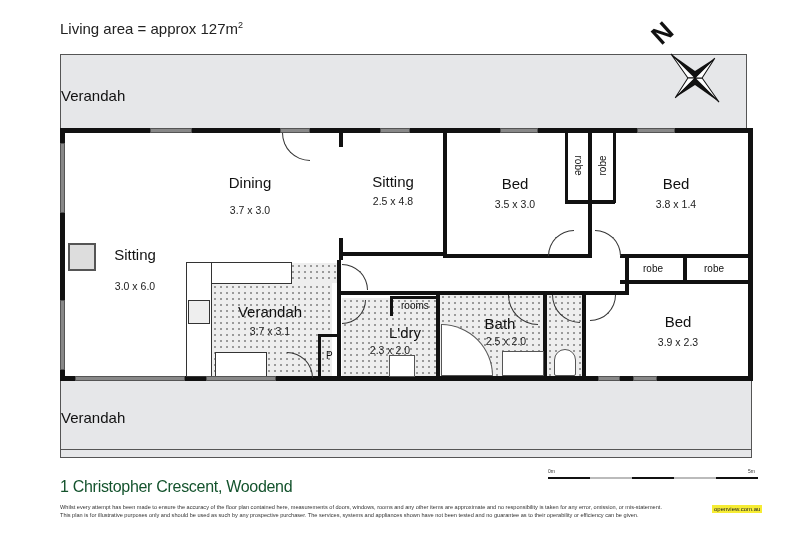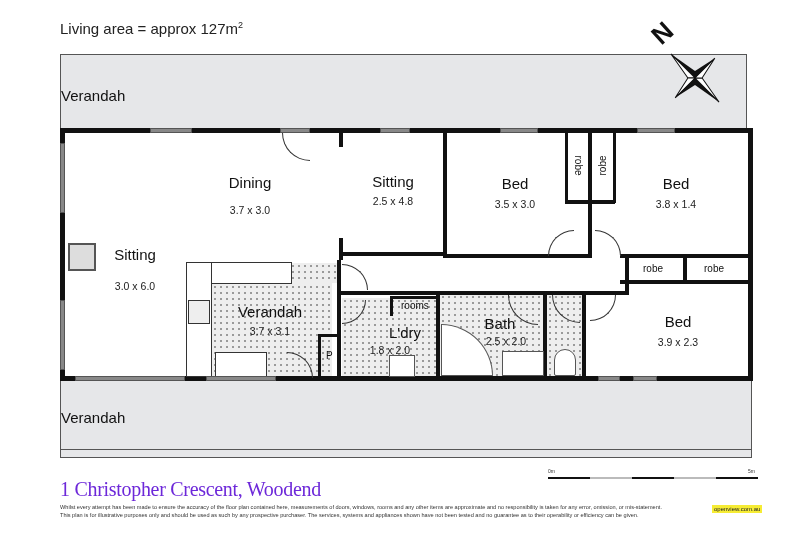--- a/index.html
+++ b/index.html
@@ -10,21 +10,21 @@
   .verandah { background:#e6e7e9; border:1px solid #555; box-sizing:border-box; }
   .vlabel { font-size:15px; color:#111; text-align:left; width:100%; position:absolute; }
   .wall-outer { border:5px solid #111; box-sizing:border-box; background:#fff; }
   .wall { background:#111; position:absolute; }
   .dotted { background-color:#eeeeee; background-image:radial-gradient(#9a9a9a 0.8px, transparent 1px); background-size:6px 6px; position:absolute; }
   .room-name { position:absolute; font-size:15px; text-align:center; color:#111; white-space:nowrap; }
   .room-dim { position:absolute; font-size:10.5px; text-align:center; color:#222; white-space:nowrap; }
   .small-label { position:absolute; font-size:10px; color:#111; white-space:nowrap; }
   .window { position:absolute; background:#888; border:1px solid #555; box-sizing:border-box; }
   .door-arc { position:absolute; border:1px solid #333; box-sizing:border-box; }
-  .address { left:60px; top:478px; font-size:20px; color:#6d28d9; font-family:Liberation Serif, serif; letter-spacing:-0.3px; }
+  .address { left:60px; top:478px; font-size:16px; color:#14532d; font-family:Liberation Sans, sans-serif; letter-spacing:-0.3px; }
   .disclaimer { left:60px; top:504px; font-size:5.6px; color:#333; line-height:7.5px; width:640px; }
   .scalebar { top:475px; left:548px; width:210px; height:8px; }
   .scalebar .seg { position:absolute; top:2px; height:2px; }
   .scalebar .lbl { position:absolute; top:-7px; font-size:5px; color:#333; }
   .logo { left:712px; top:505px; font-size:6px; background:#f6ec34; color:#222; padding:1px 2px; }
 </style>
 </head>
 <body>
 
 <div class="abs area-title">
@@ -134,21 +134,21 @@
 <div class="room-name" style="left:490px; top:175px; width:50px;">Bed</div>
 <div class="room-dim" style="left:485px; top:198px; width:60px;">3.5 x 3.0</div>
 
 <div class="room-name" style="left:651px; top:175px; width:50px;">Bed</div>
 <div class="room-dim" style="left:646px; top:198px; width:60px;">3.8 x 1.4</div>
 
 <div class="room-name" style="left:235px; top:303px; width:70px;">Verandah</div>
 <div class="room-dim" style="left:235px; top:325px; width:70px;">3.7 x 3.1</div>
 
 <div class="room-name" style="left:375px; top:324px; width:60px;">L'dry</div>
-<div class="room-dim" style="left:360px; top:344px; width:60px;">1.8 x 2.0</div>
+<div class="room-dim" style="left:360px; top:344px; width:60px;">2.3 x 2.0</div>
 
 <div class="room-name" style="left:470px; top:315px; width:60px;">Bath</div>
 <div class="room-dim" style="left:474px; top:335px; width:64px;">2.5 x 2.0</div>
 
 <div class="room-name" style="left:653px; top:313px; width:50px;">Bed</div>
 <div class="room-dim" style="left:648px; top:336px; width:60px;">3.9 x 2.3</div>
 
 <div class="small-label" style="left:568px; top:160px; transform:rotate(90deg);">robe</div>
 <div class="small-label" style="left:592px; top:160px; transform:rotate(-90deg);">robe</div>
 <div class="small-label" style="left:643px; top:263px;">robe</div>

